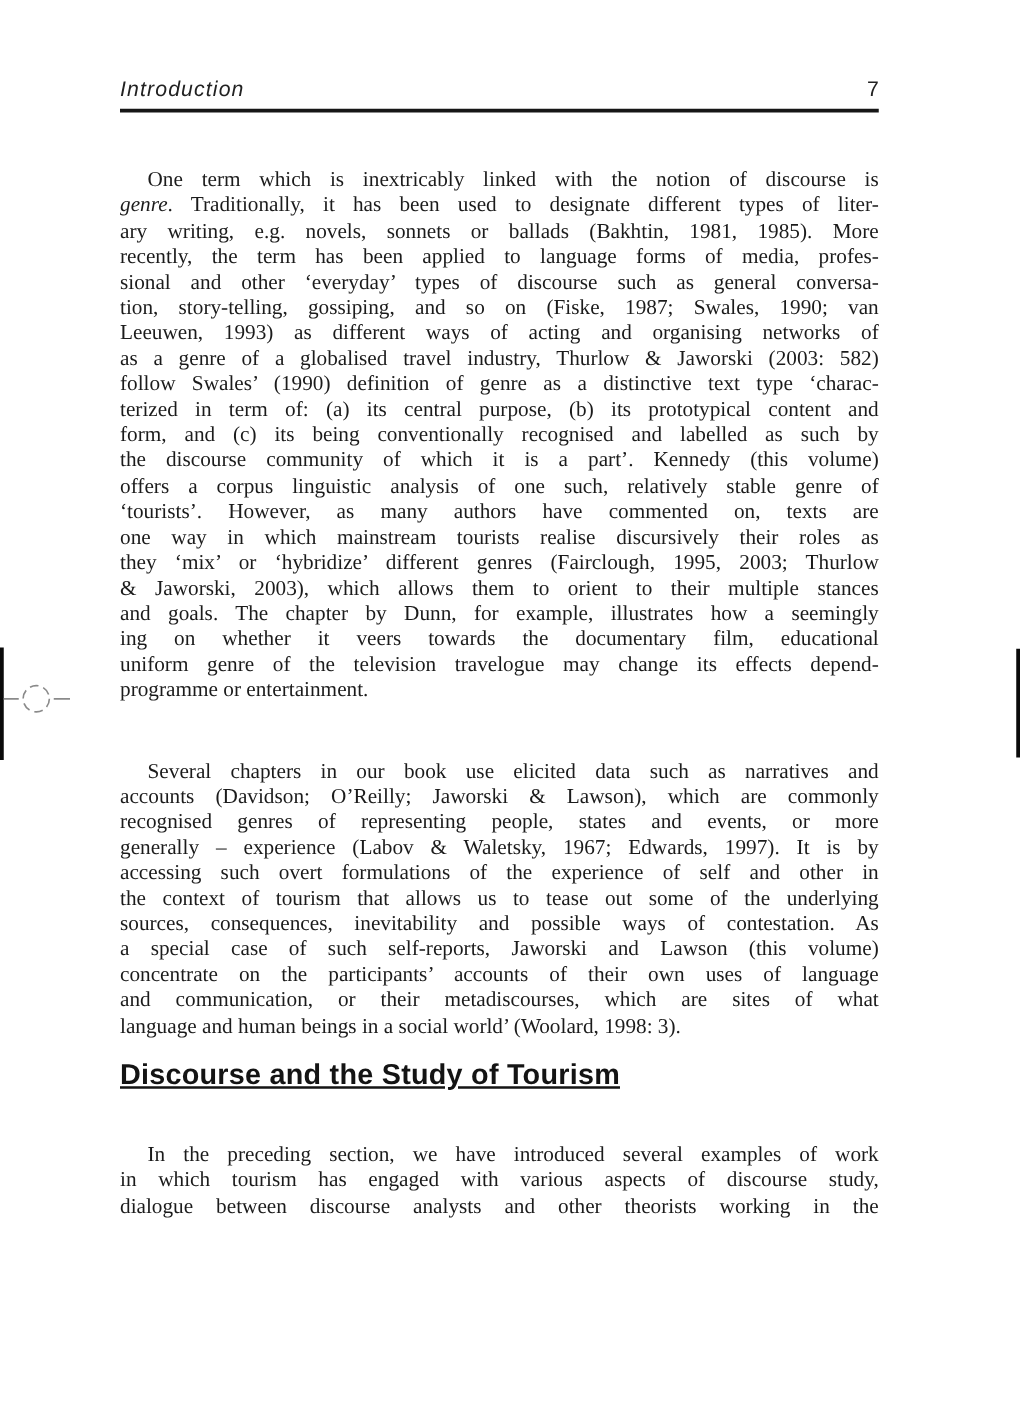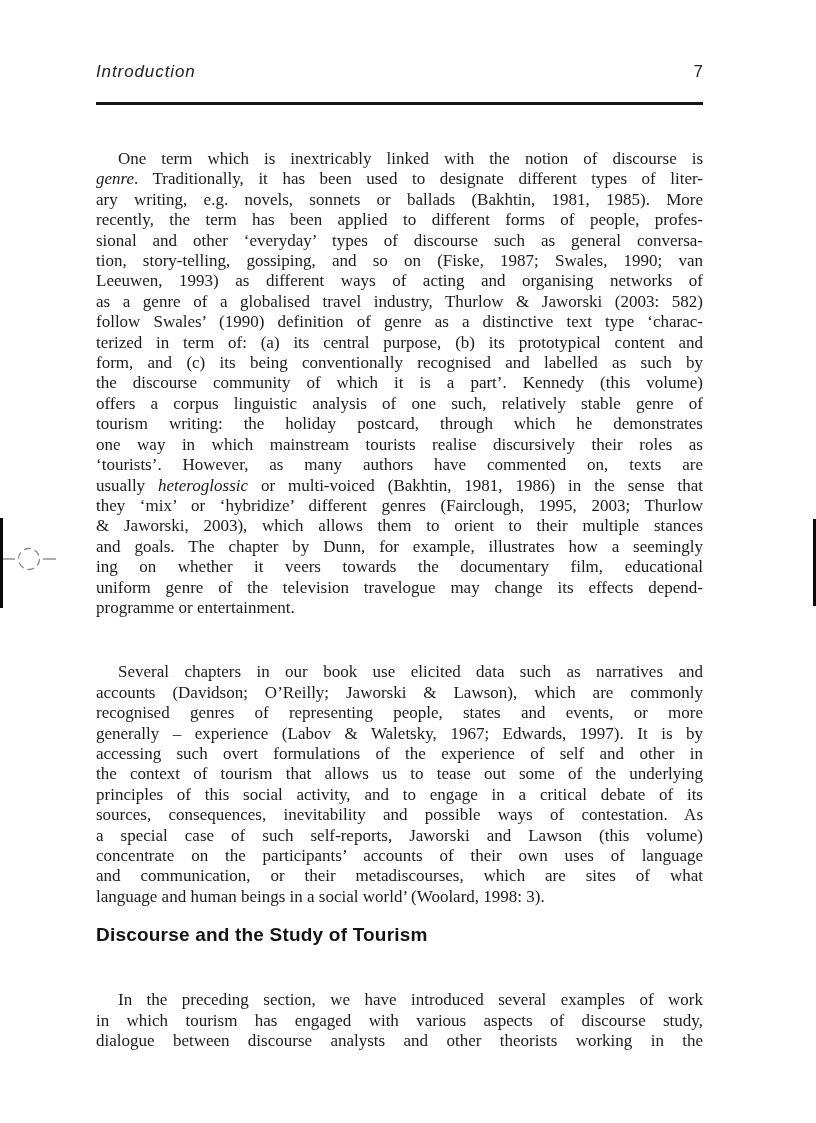--- a/index.html
+++ b/index.html
@@ -21,21 +21,21 @@
     left: 96px;
     top: 0;
     width: 607px;
   }
   
   .page-header {
     display: flex;
     justify-content: space-between;
     align-items: baseline;
     margin-top: 62px;
-    padding-bottom: 20px;
+    padding-bottom: 5px;
     border-bottom: 3px solid #161616;
   }
   .running-title {
     font-family: "Liberation Sans", sans-serif;
     font-style: italic;
     font-size: 17px;
     letter-spacing: 0.9px;
     color: #222222;
   }
   .page-number {
@@ -61,25 +61,26 @@
     text-align-last: left;
   }
   .line.indent {
     text-indent: 22px;
   }
   .line em {
   }
   .section-heading {
     font-family: "Liberation Sans", sans-serif;
     font-weight: bold;
-    font-size: 19px;
+    font-size: 23px;
     line-height: 22px;
     letter-spacing: 0.2px;
     color: #141414;
     margin: 17px 0 13px 0;
+    text-decoration: underline;
   }
   
   .edge-bar {
     position: absolute;
     width: 3px;
     background: #0a0a0a;
   }
   .edge-bar.left  { left: 0;  top: 518px; height: 90px; }
   .edge-bar.right { right: 0; top: 519px; height: 87px; }
   .reg-mark {
@@ -99,49 +100,46 @@
       <span class="running-title">Introduction</span>
       <span class="page-number">7</span>
     </header>
 
     <main class="page-body">
 
     <div class="paragraph">
           <div class="line indent">One term which is inextricably linked with the notion of discourse is</div>
           <div class="line"><em>genre</em>. Traditionally, it has been used to designate different types of liter-</div>
           <div class="line">ary writing, e.g. novels, sonnets or ballads (Bakhtin, 1981, 1985). More</div>
-          <div class="line">recently, the term has been applied to different forms of people, profes-</div>
+          <div class="line">recently, the term has been applied to language forms of media, profes-</div>
           <div class="line">sional and other ‘everyday’ types of discourse such as general conversa-</div>
           <div class="line">tion, story-telling, gossiping, and so on (Fiske, 1987; Swales, 1990; van</div>
           <div class="line">Leeuwen, 1993) as different ways of acting and organising networks of</div>
           <div class="line">as a genre of a globalised travel industry, Thurlow &amp; Jaworski (2003: 582)</div>
           <div class="line">follow Swales’ (1990) definition of genre as a distinctive text type ‘charac-</div>
           <div class="line">terized in term of: (a) its central purpose, (b) its prototypical content and</div>
           <div class="line">form, and (c) its being conventionally recognised and labelled as such by</div>
           <div class="line">the discourse community of which it is a part’. Kennedy (this volume)</div>
           <div class="line">offers a corpus linguistic analysis of one such, relatively stable genre of</div>
-          <div class="line">tourism writing: the holiday postcard, through which he demonstrates</div>
+          <div class="line">‘tourists’. However, as many authors have commented on, texts are</div>
           <div class="line">one way in which mainstream tourists realise discursively their roles as</div>
-          <div class="line">‘tourists’. However, as many authors have commented on, texts are</div>
-          <div class="line">usually <em>heteroglossic</em> or multi-voiced (Bakhtin, 1981, 1986) in the sense that</div>
           <div class="line">they ‘mix’ or ‘hybridize’ different genres (Fairclough, 1995, 2003; Thurlow</div>
           <div class="line">&amp; Jaworski, 2003), which allows them to orient to their multiple stances</div>
           <div class="line">and goals. The chapter by Dunn, for example, illustrates how a seemingly</div>
           <div class="line">ing on whether it veers towards the documentary film, educational</div>
           <div class="line">uniform genre of the television travelogue may change its effects depend-</div>
           <div class="line last">programme or entertainment.</div>
         </div>
         <div class="paragraph">
           <div class="line indent">Several chapters in our book use elicited data such as narratives and</div>
           <div class="line">accounts (Davidson; O’Reilly; Jaworski &amp; Lawson), which are commonly</div>
           <div class="line">recognised genres of representing people, states and events, or more</div>
           <div class="line">generally – experience (Labov &amp; Waletsky, 1967; Edwards, 1997). It is by</div>
           <div class="line">accessing such overt formulations of the experience of self and other in</div>
           <div class="line">the context of tourism that allows us to tease out some of the underlying</div>
-          <div class="line">principles of this social activity, and to engage in a critical debate of its</div>
           <div class="line">sources, consequences, inevitability and possible ways of contestation. As</div>
           <div class="line">a special case of such self-reports, Jaworski and Lawson (this volume)</div>
           <div class="line">concentrate on the participants’ accounts of their own uses of language</div>
           <div class="line">and communication, or their metadiscourses, which are sites of what</div>
           <div class="line last">language and human beings in a social world’ (Woolard, 1998: 3).</div>
         </div>
         <h2 class="section-heading">Discourse and the Study of Tourism</h2>
         <div class="paragraph">
           <div class="line indent">In the preceding section, we have introduced several examples of work</div>
           <div class="line">in which tourism has engaged with various aspects of discourse study,</div>

